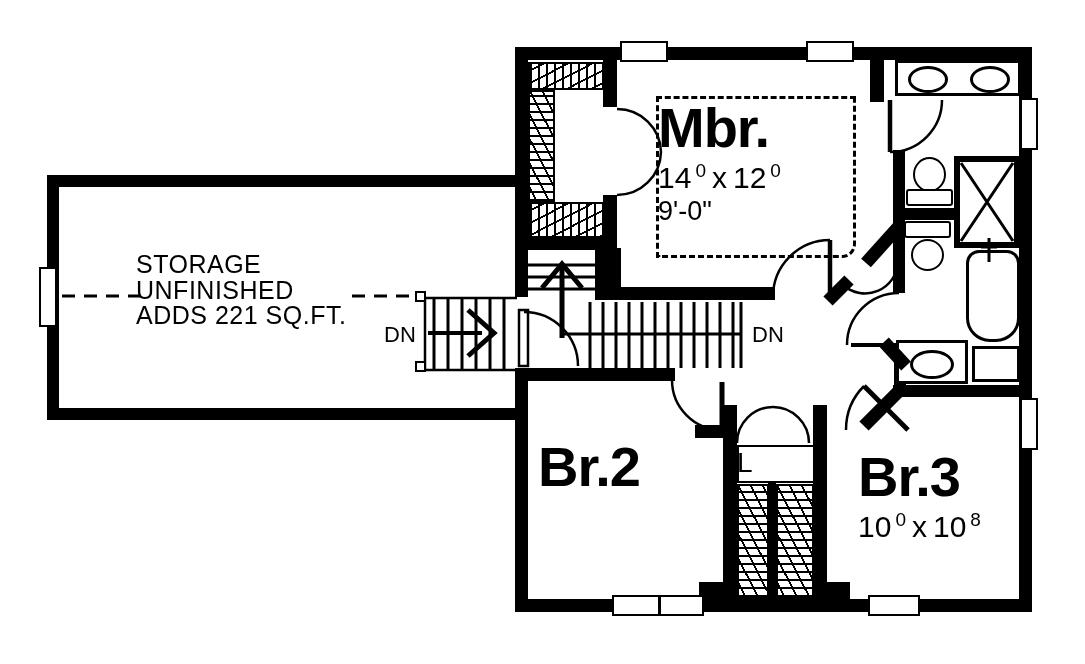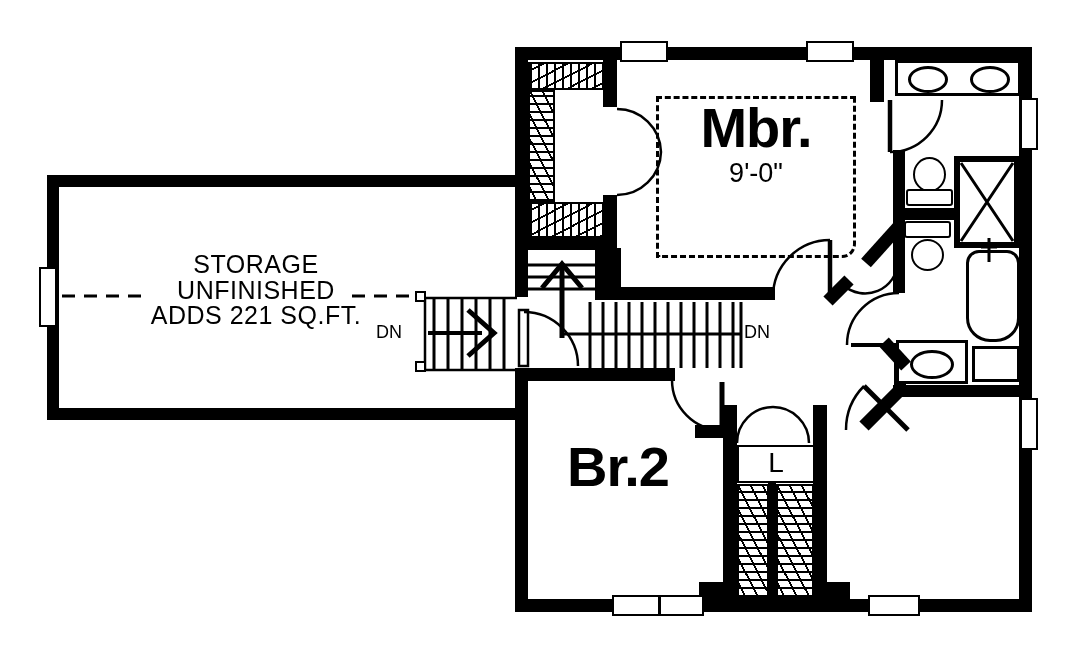--- a/index.html
+++ b/index.html
@@ -18,28 +18,28 @@
   .tub { border-radius:13px 13px 24px 24px; }
   .shower { border-width:6px; z-index:4; }
   .hatch { position:absolute; border:2px solid var(--ink); box-sizing:border-box; z-index:2; }
   .hatch-v { background-image:
       repeating-linear-gradient(0deg, var(--ink) 0 1.8px, transparent 1.8px 8px),
       repeating-linear-gradient(63deg, transparent 0 5px, var(--ink) 5px 6.8px, transparent 6.8px 11px); }
   .hatch-h { background-image:
       repeating-linear-gradient(90deg, var(--ink) 0 1.8px, transparent 1.8px 8px),
       repeating-linear-gradient(153deg, transparent 0 5px, var(--ink) 5px 6.8px, transparent 6.8px 11px); }
   .overlay { position:absolute; left:0; top:0; z-index:6; }
-  .lbl { position:absolute; z-index:8; text-align:center; line-height:1.02; }
+  .lbl { position:absolute; z-index:8; line-height:1.02; }
   .room-name { font-weight:700; font-size:56px; letter-spacing:-1px; }
   .room-dim { font-size:30px; margin-top:7px; white-space:nowrap; }
   .room-dim .sup { font-size:19px; position:relative; top:-11px; margin-left:4px; }
   .room-dim .sep { margin:0 6px; }
   .ceil { font-size:27px; margin-top:4px; }
   .stor-line { font-size:25px; letter-spacing:0.5px; }
-  .dn { position:absolute; z-index:8; font-size:18px; }
+  .dn { position:absolute; z-index:8; font-size:22px;margin-left:8px; }
   .dashed-box { position:absolute; border:3px dashed var(--ink); box-sizing:border-box; z-index:1; border-radius:0 0 14px 0; }
   .linen-lbl { font-size:28px; }
 </style>
 </head>
 <body>
 
 <div class="plan">
 
   <div class="dashed-box" style="left:656px; top:96px; width:200px; height:162px;"></div>
 
@@ -161,25 +161,28 @@
     <div class="stor-line">STORAGE</div>
     <div class="stor-line">UNFINISHED</div>
     <div class="stor-line">ADDS 221 SQ.FT.</div>
   </div>
 
   <div class="dn" style="left:376px; top:322px;">DN</div>
   <div class="dn" style="left:744px; top:322px;">DN</div>
 
   <div class="lbl" style="left:658px; top:99px; width:196px;">
     <div class="room-name">Mbr.</div>
+    <div class="room-dim"><span>14</span><span class="sup">0</span><span class="sep">x</span><span>12</span><span class="sup">0</span></div>
     <div class="ceil">9'-0"</div>
   </div>
 
   <div class="lbl" style="left:538px; top:438px; width:160px;">
     <div class="room-name">Br.2</div>
   </div>
 
   <div class="lbl" style="left:858px; top:448px; width:155px;">
+    <div class="room-name">Br.3</div>
+    <div class="room-dim"><span>10</span><span class="sup">0</span><span class="sep">x</span><span>10</span><span class="sup">8</span></div>
   </div>
 
   <div class="lbl linen-lbl" style="left:737px; top:449px; width:78px;">L</div>
 
 </div>
 
 </body></html>

